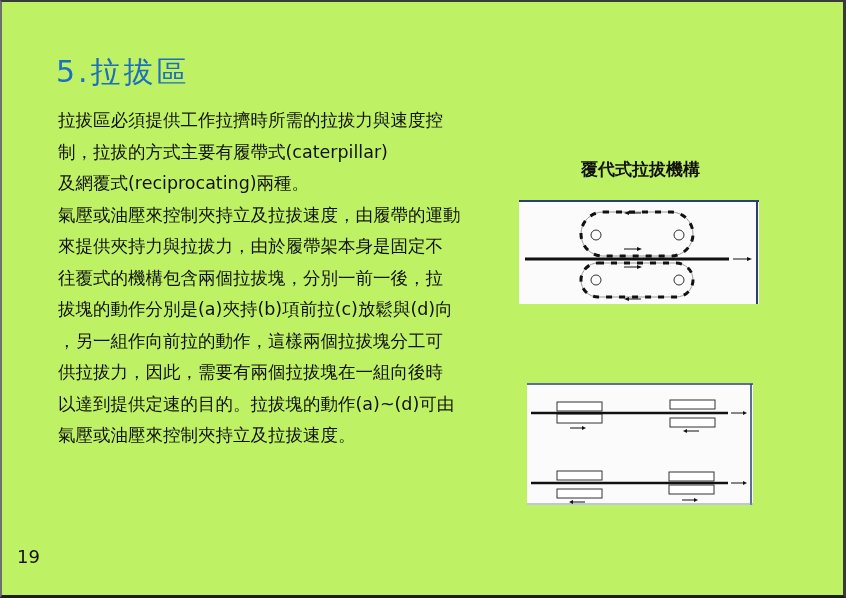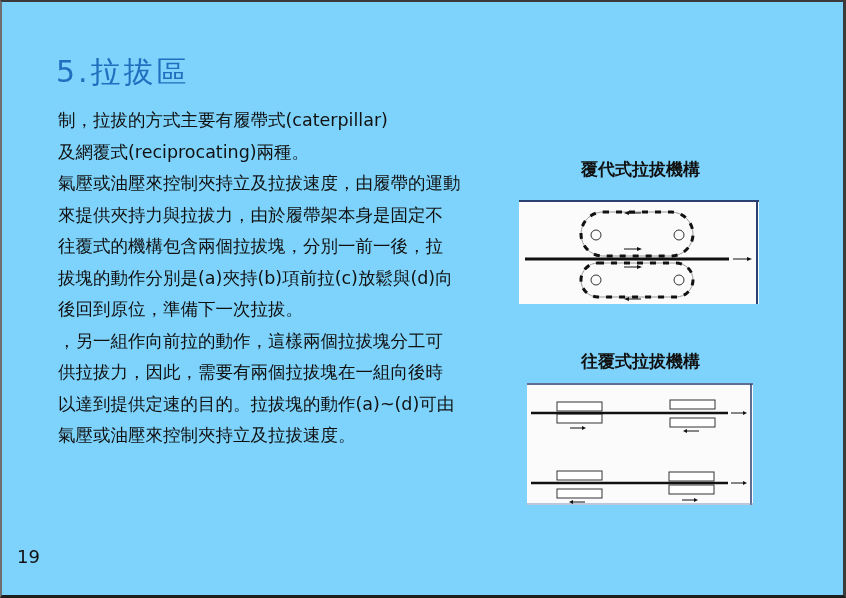--- a/index.html
+++ b/index.html
@@ -1,21 +1,21 @@
 <!DOCTYPE html>
 <html><head>
 <meta charset="utf-8">
 <style>
   html, body { margin: 0; padding: 0; background: #ffffff; }
   body { width: 846px; height: 598px; overflow: hidden; }
   .page {
     position: relative;
     width: 846px; height: 598px;
     box-sizing: border-box;
-    background: #7dd3fc;
+    background: #bef264;
     border-top: 2px solid #3a3a3a;
     border-left: 2px solid #6f6f6f;
     border-right: 3px solid #3a3a3a;
     border-bottom: 3px solid #1e1e1e;
   }
   .title {
     position: absolute; left: 54px; top: 50px;
     font-family: "DejaVu Sans", sans-serif;
     font-size: 30px; color: #1f6fbf;
     letter-spacing: 3px; line-height: 40px; margin: 0; font-weight: normal;
@@ -38,27 +38,27 @@
   }
 </style>
 </head>
 <body>
 
 <div class="page">
 
   <h1 class="title">5.拉拔區</h1>
 
   <div class="body-text">
+    <span class="line">拉拔區必須提供工作拉擠時所需的拉拔力與速度控</span>
     <span class="line">制，拉拔的方式主要有履帶式(caterpillar)</span>
     <span class="line">及網覆式(reciprocating)兩種。</span>
     <span class="line">氣壓或油壓來控制夾持立及拉拔速度，由履帶的運動</span>
     <span class="line">來提供夾持力與拉拔力，由於履帶架本身是固定不</span>
     <span class="line">往覆式的機構包含兩個拉拔塊，分別一前一後，拉</span>
     <span class="line">拔塊的動作分別是(a)夾持(b)項前拉(c)放鬆與(d)向</span>
-    <span class="line">後回到原位，準備下一次拉拔。</span>
     <span class="line">，另一組作向前拉的動作，這樣兩個拉拔塊分工可</span>
     <span class="line">供拉拔力，因此，需要有兩個拉拔塊在一組向後時</span>
     <span class="line">以達到提供定速的目的。拉拔塊的動作(a)~(d)可由</span>
     <span class="line">氣壓或油壓來控制夾持立及拉拔速度。</span>
   </div>
 
   <div class="fig-caption" style="left:579px; top:156px;">覆代式拉拔機構</div>
   <div class="fig-box" style="left:517px; top:198px; width:240px; height:104px;">
     <svg width="240" height="104" viewBox="0 0 240 104">
       <line x1="0" y1="1" x2="240" y2="1" stroke="#2b3f73" stroke-width="2"></line>
@@ -82,21 +82,20 @@
       <polygon points="110,11 105,13 110,15" fill="#111"></polygon>
       <line x1="105" y1="49" x2="118" y2="49" stroke="#111" stroke-width="1"></line>
       <polygon points="118,47 123,49 118,51" fill="#111"></polygon>
       <line x1="105" y1="67" x2="118" y2="67" stroke="#111" stroke-width="1"></line>
       <polygon points="118,65 123,67 118,69" fill="#111"></polygon>
       <line x1="110" y1="99" x2="122" y2="99" stroke="#111" stroke-width="1"></line>
       <polygon points="110,97 105,99 110,101" fill="#111"></polygon>
     </svg>
   </div>
 
-  <div class="fig-caption" style="left:579px; top:348px;">往覆式拉拔機構</div>
   <div class="fig-box" style="left:525px; top:381px; width:226px; height:122px;">
     <svg width="226" height="122" viewBox="0 0 226 122">
       <line x1="0" y1="1" x2="226" y2="1" stroke="#2b3f73" stroke-width="1.5"></line>
       <line x1="224" y1="1" x2="224" y2="122" stroke="#2b3f73" stroke-width="1.5"></line>
       <line x1="0" y1="121" x2="226" y2="121" stroke="#7f93b8" stroke-width="1"></line>
 
       <rect x="30" y="19" width="45" height="9" fill="#fff" stroke="#333" stroke-width="1"></rect>
       <rect x="30" y="31" width="45" height="9" fill="#fff" stroke="#333" stroke-width="1"></rect>
       <rect x="143" y="17" width="45" height="9" fill="#fff" stroke="#333" stroke-width="1"></rect>
       <rect x="143" y="35" width="45" height="9" fill="#fff" stroke="#333" stroke-width="1"></rect>

